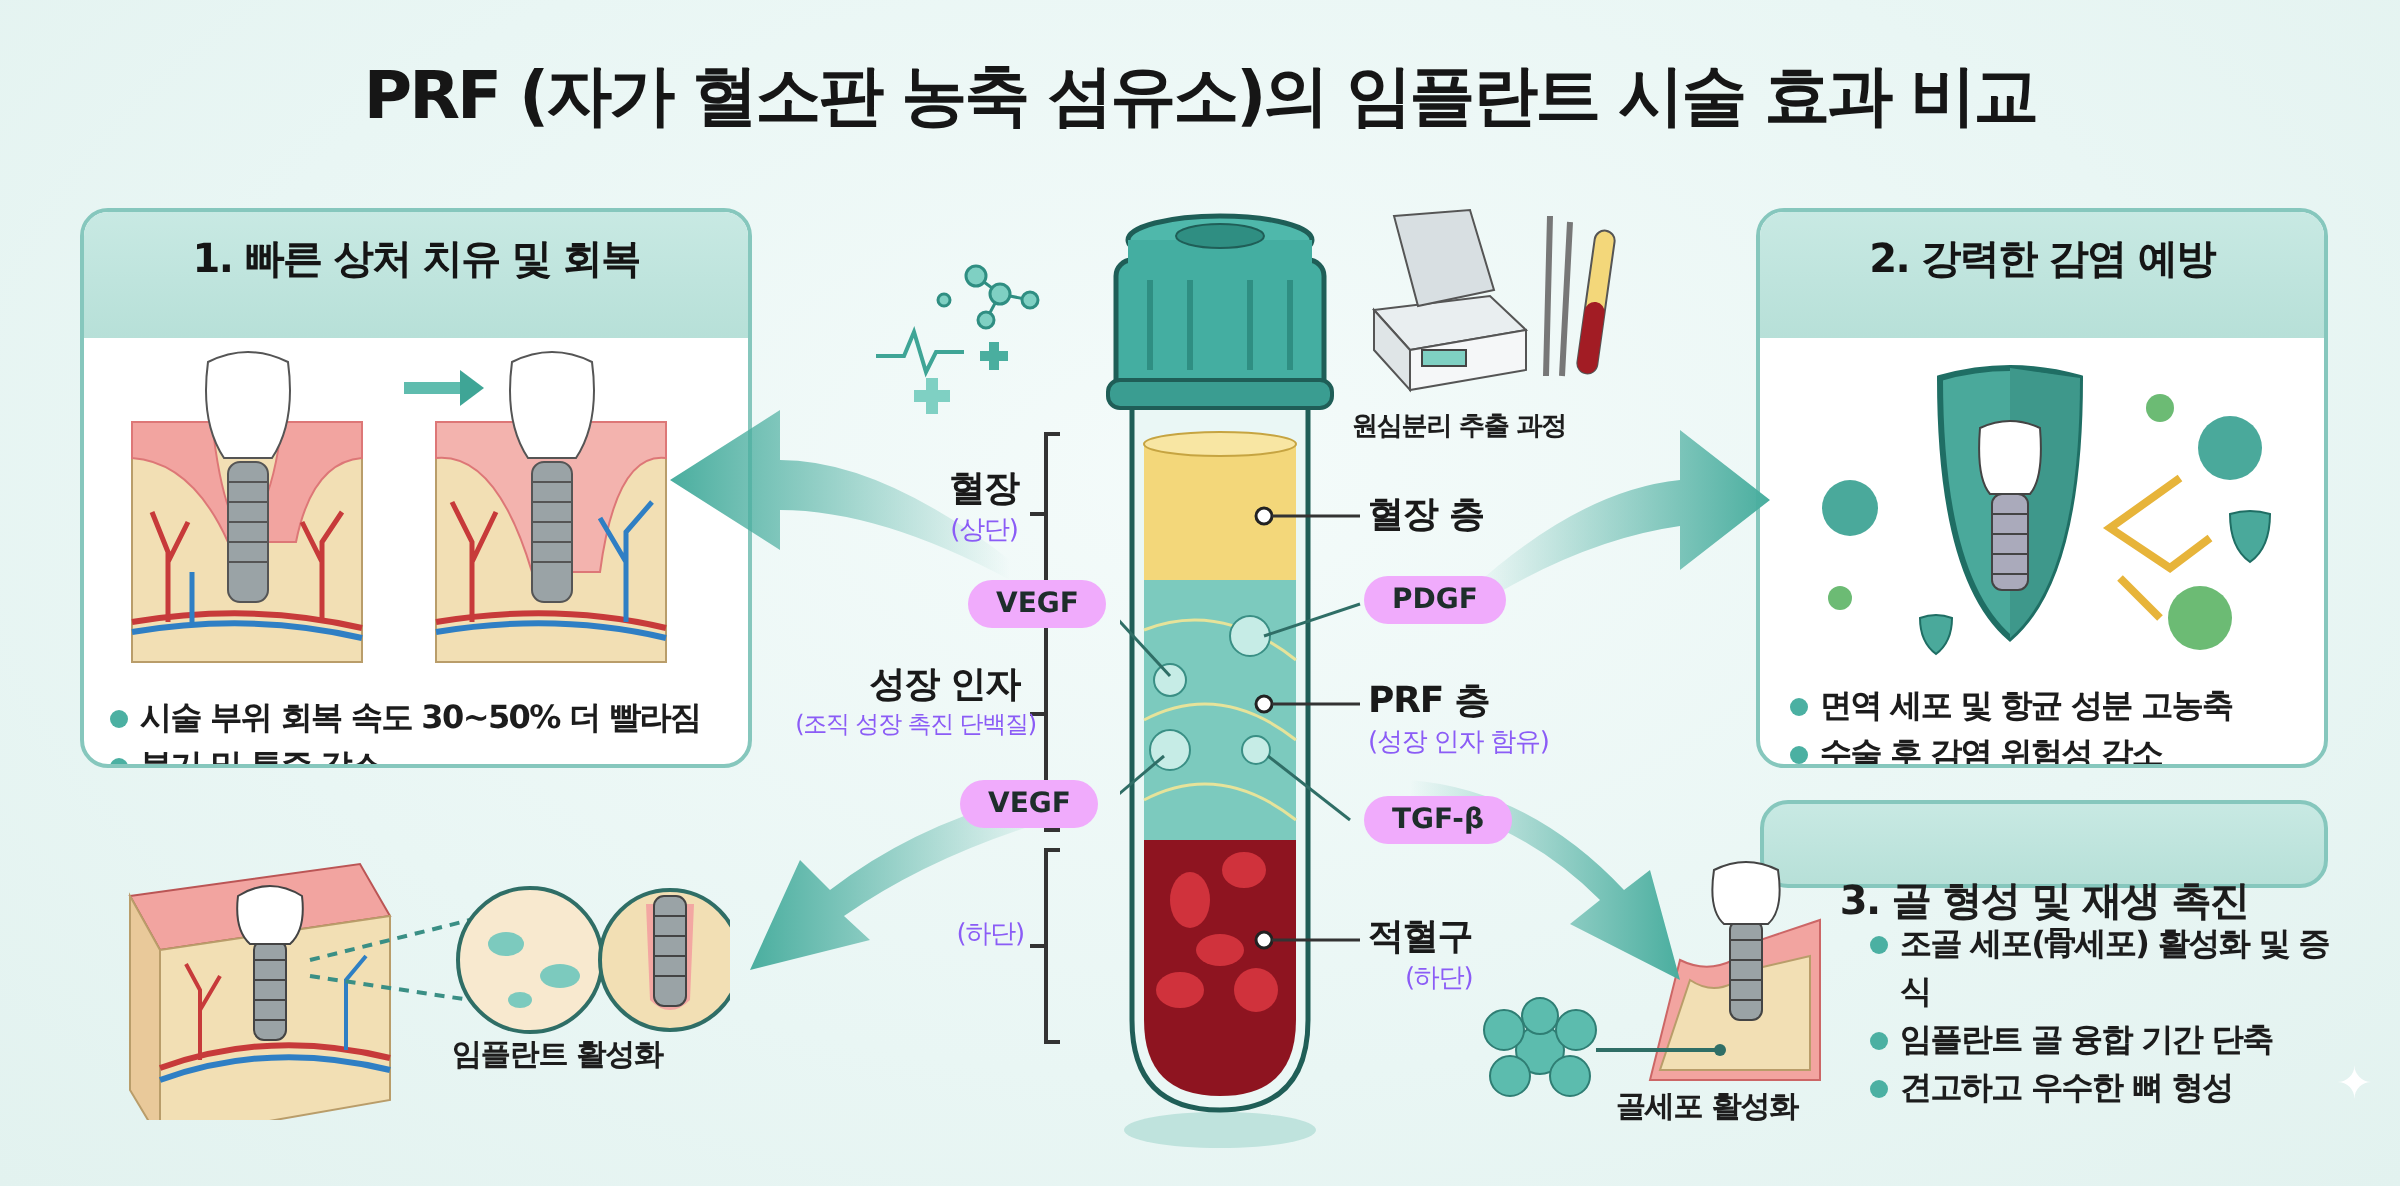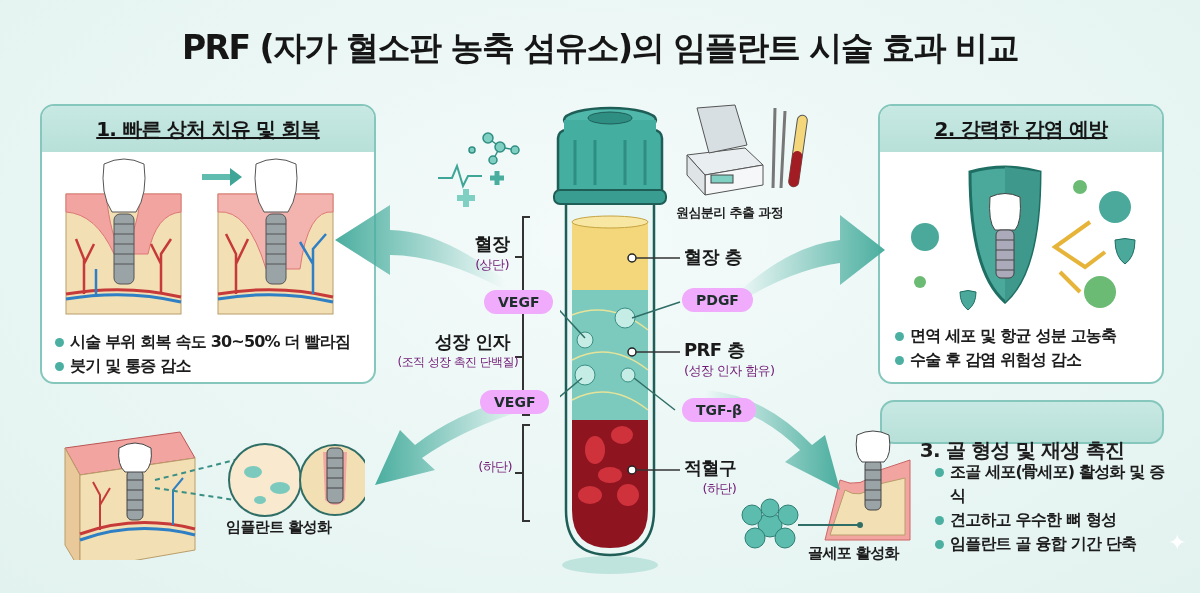--- a/index.html
+++ b/index.html
@@ -13,33 +13,33 @@
   .abs { position: absolute; }
   .title {
     position: absolute; left: 0; top: 26px; width: 1200px; text-align: center;
     font-size: 33px; font-weight: bold; letter-spacing: -1.5px; color: #161616;
   }
   
   .card {
     position: absolute; background: #fff; border: 2px solid #86c7bd; border-radius: 14px; overflow: hidden;
   }
   .card-head {
-    background: linear-gradient(#c8e9e3, #b7e0d8); height: 46px; text-align: center;
-    font-size: 20px; font-weight: bold; line-height: 46px; letter-spacing: -0.8px; color: #151515; text-decoration: underline;
+    background: linear-gradient(#c8e9e3, #b7e0d8); height: 63px; text-align: center;
+    font-size: 20px; font-weight: bold; line-height: 46px; letter-spacing: -0.8px; color: #151515;
   }
   .bullets { list-style: none; }
   .bullets li {
     font-size: 16px; font-weight: bold; letter-spacing: -0.8px; line-height: 24px; color: #1c1c1c;
     position: relative; padding-left: 18px;
   }
   .bullets li::before {
     content: ""; position: absolute; left: 3px; top: 8px; width: 9px; height: 9px; border-radius: 50%; background: #4bb0a2;
   }
   .label-lg { font-size: 18px; font-weight: bold; letter-spacing: -0.6px; color: #1a1a1a; }
-  .label-sm { font-size: 13px; letter-spacing: -0.6px; color: #701a75; }
+  .label-sm { font-size: 13px; letter-spacing: -0.6px; color: #8b5cf6; }
   .pill {
     position: absolute; background: #f0abfc; border-radius: 18px; padding: 4px 14px;
     font-size: 14px; font-weight: bold; color: #1e2e2b;
   }
   .caption { position: absolute; font-size: 15px; font-weight: bold; letter-spacing: -0.6px; color: #1d1d1d; }
 </style>
 </head>
 <body>
 
 <div class="title">PRF (자가 혈소판 농축 섬유소)의 임플란트 시술 효과 비교</div>
@@ -104,22 +104,22 @@
     <li>면역 세포 및 항균 성분 고농축</li>
     <li>수술 후 감염 위험성 감소</li>
   </ul>
 </div>
 
 <div class="abs" style="left:880px; top:400px; width:284px; height:44px; background:linear-gradient(#c8e9e3,#b7e0d8); border:2px solid #86c7bd; border-radius:14px;">
   <div style="text-align:center; font-size:20px; font-weight:bold; line-height:40px; letter-spacing:-0.8px;margin-top:28px;">3. 골 형성 및 재생 촉진</div>
 </div>
 <ul class="bullets abs" style="left:932px; top:460px; width:240px;">
   <li>조골 세포(骨세포) 활성화 및 증식</li>
+  <li>임플란트 골 융합 기간 단축</li>
   <li>견고하고 우수한 뼈 형성</li>
-  <li>임플란트 골 융합 기간 단축</li>
 </ul>
 
 <svg class="abs" style="left:730px; top:430px;" width="200" height="140">
   <g transform="translate(90,0)">
     <path d="M20,50 Q40,60 60,40 L90,30 L90,110 L5,110 Z" fill="#f2a4a0" stroke="#c66"></path>
     <path d="M25,60 Q40,70 55,55 L85,48 L85,105 L10,105 Z" fill="#f2dfb4" stroke="#b99d6a"></path>
     <rect x="45" y="30" width="16" height="50" rx="5" fill="#9aa3a6" stroke="#444"></rect>
     <path d="M45,40 h16 M45,50 h16 M45,60 h16 M45,70 h16" stroke="#444"></path>
     <path d="M37,5 Q53,-3 69,5 Q72,25 64,32 L42,32 Q34,25 37,5 Z" fill="#fff" stroke="#444"></path>
   </g>

